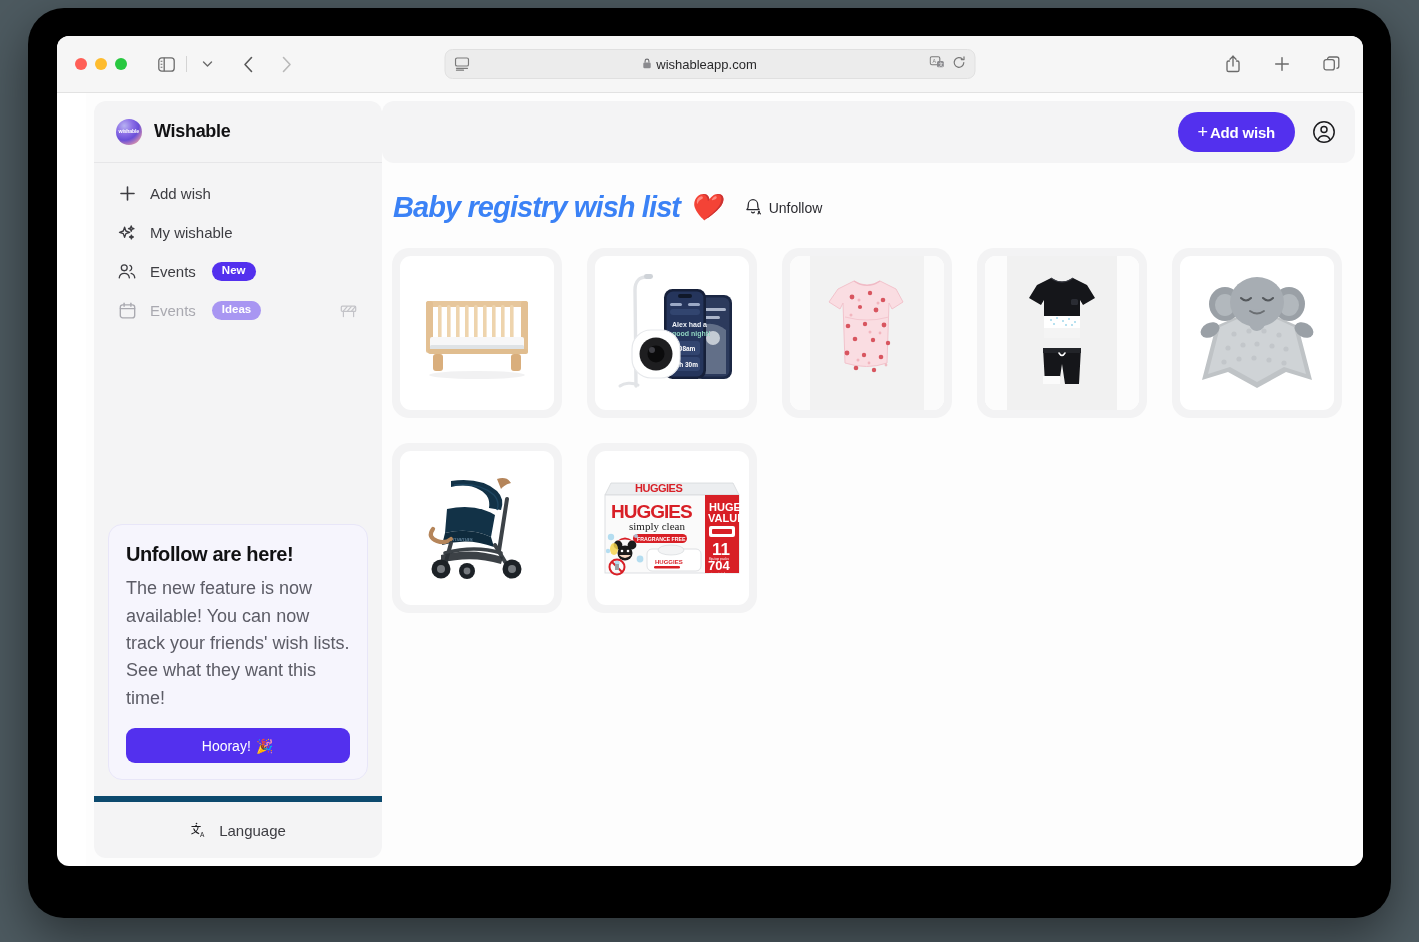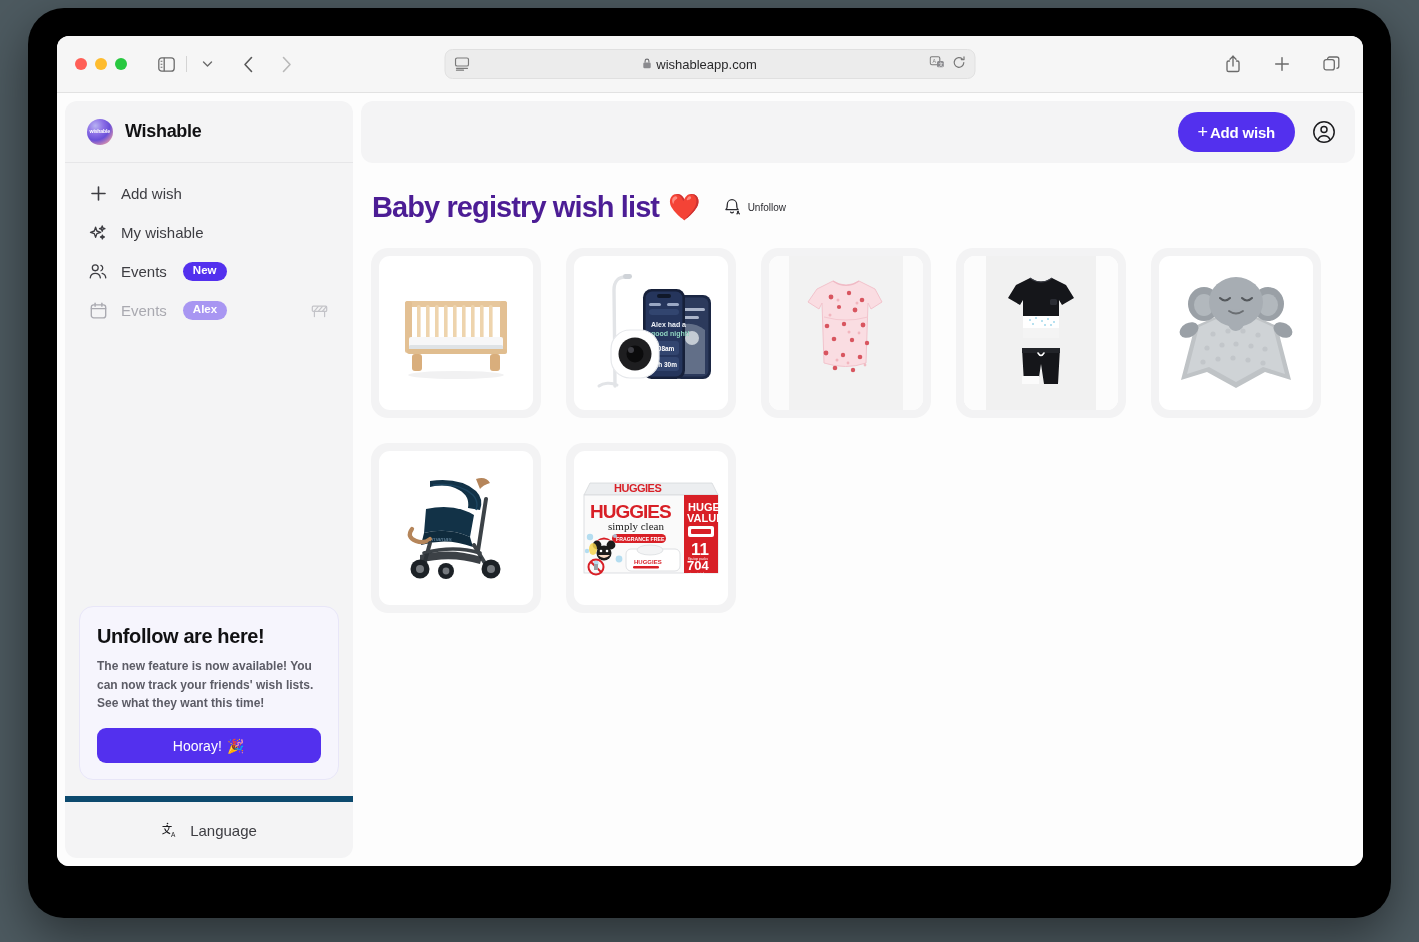--- a/index.html
+++ b/index.html
@@ -108,22 +108,22 @@
     gap: 21px;
     color: #5c5c5c;
   }
 
   
   .app-body {
     flex: 1;
     display: flex;
     background: #fdfdfd;
     padding: 8px;
-    gap: 8px;
     min-height: 0;
+    margin-left: 29px;
   }
 
   
   .sidebar {
     width: 288px;
     flex-shrink: 0;
     background: #f4f4f5;
     border-radius: 12px;
     display: flex;
     flex-direction: column;
@@ -205,25 +205,24 @@
     padding: 18px 17px 16px 17px;
   }
   .promo-title {
     font-size: 20px;
     font-weight: bold;
     color: #111113;
     letter-spacing: -0.4px;
     margin-bottom: 9px;
   }
   .promo-text {
-    font-size: 12px;
+    font-size: 18px;
     line-height: 1.52;
     color: #5c5c66;
     margin-bottom: 16px;
-    font-weight: bold;
   }
   .promo-btn {
     width: 100%;
     height: 35px;
     background: #5330ee;
     border: none;
     border-radius: 9px;
     color: #ffffff;
     font-size: 14px;
     font-family: "Liberation Sans", sans-serif;
@@ -289,33 +288,34 @@
   .page-head {
     display: flex;
     align-items: center;
     gap: 22px;
     margin-bottom: 24px;
     padding-left: 1px;
   }
   .page-title {
     font-size: 29px;
     font-weight: bold;
-    color: #4c1d95;
+    color: #3b82f6;
     letter-spacing: -0.9px;
     display: flex;
     align-items: center;
     gap: 9px;
     white-space: nowrap;
+    font-style: italic;
   }
   .title-emoji { font-size: 26px; }
   .unfollow-btn {
     display: flex;
     align-items: center;
     gap: 8px;
-    font-size: 10px;
+    font-size: 14px;
     color: #2b2b30;
     background: transparent;
     border: none;
     font-family: "Liberation Sans", sans-serif;
     padding: 5px 2px;
   }
 
   
   .grid {
     display: grid;
@@ -495,21 +495,21 @@
         <div class="nav-item muted">
           <span class="nav-icon">
             <svg width="17" height="17" viewBox="0 0 17 17" fill="none" stroke="currentColor" stroke-width="1.35" stroke-linecap="round">
               <rect x="1.3" y="2.8" width="14.4" height="13" rx="2.4"></rect>
               <line x1="1.3" y1="6.6" x2="15.7" y2="6.6"></line>
               <line x1="5.1" y1="1.2" x2="5.1" y2="4.2"></line>
               <line x1="11.9" y1="1.2" x2="11.9" y2="4.2"></line>
             </svg>
           </span>
           <span class="nav-label">Events</span>
-          <span class="badge soon">Alex</span>
+          <span class="badge soon">Ideas</span>
           <span class="nav-right-icon">
             <svg width="19" height="16" viewBox="0 0 19 16" fill="none" stroke="currentColor" stroke-width="1.2">
               <rect x="2.3" y="3.2" width="14.4" height="5.2" rx="1"></rect>
               <line x1="4.4" y1="8.4" x2="4.4" y2="13.6" stroke-linecap="round"></line>
               <line x1="14.6" y1="8.4" x2="14.6" y2="13.6" stroke-linecap="round"></line>
               <line x1="4.3" y1="8.2" x2="8.4" y2="3.4"></line>
               <line x1="8.4" y1="8.2" x2="12.5" y2="3.4"></line>
               <line x1="12.5" y1="8.2" x2="16.3" y2="3.6"></line>
             </svg>
           </span>

